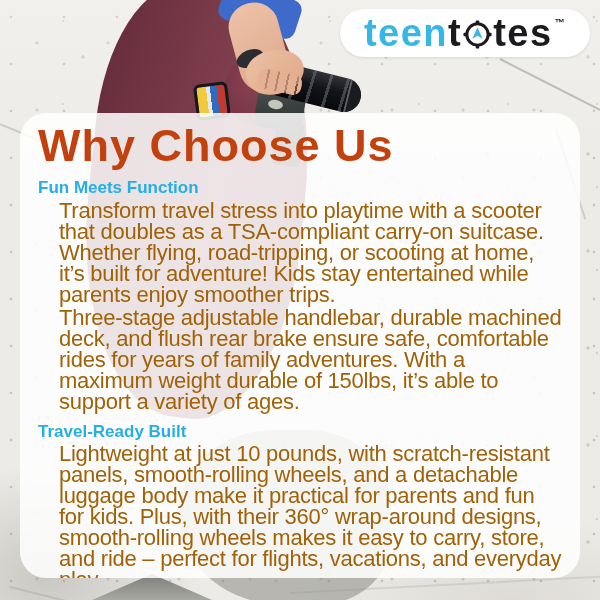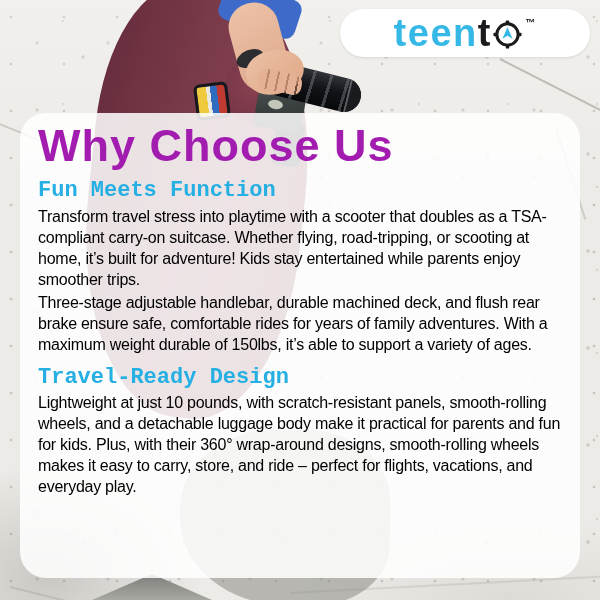--- a/index.html
+++ b/index.html
@@ -78,24 +78,24 @@
   .brand-logo { display:flex; align-items:center; font-size:38px; font-weight:600;
     letter-spacing:1.5px; color:#1b1b1d; line-height:1; }
   .logo-teen { color:#36b8e7; }
   .compass { width:29px; height:29px; margin:3px 1px 0 1px; display:block; }
   .tm { font-size:10px; font-weight:700; align-self:flex-start; margin:4px 0 0 2px; }
 
   
   .card { position:absolute; left:20px; top:113px; width:560px; height:465px;
     background:rgba(255,255,255,.86); border-radius:26px;
     padding:8px 18px 0 18px; overflow:hidden; }
-  .page-title { font-size:45px; font-weight:700; color:#a21caf; letter-spacing:1px; line-height:1.12; }
-  .sec-heading { font-size:22px; font-weight:700; color:#25afe3; margin-top:10px; line-height:1.15;font-family:Liberation Mono, monospace; }
+  .page-title { font-size:45px; font-weight:700; color:#c2410c; letter-spacing:1px; line-height:1.12; }
+  .sec-heading { font-size:17px; font-weight:700; color:#25afe3; margin-top:10px; line-height:1.15; }
   .sec-heading.first { margin-top:7px; }
-  .sec-body { font-size:16px; color:#000000; line-height:21px; letter-spacing:-0.25px; margin-top:2px; }
+  .sec-body { font-size:22px; color:#a16207; line-height:21px; letter-spacing:-0.25px; margin-top:2px;margin-left:21px; }
 </style>
 </head>
 <body>
 
 <div class="canvas">
 
   <div class="photo">
     <div class="floor"></div>
     <div class="floor-shade"></div>
     <div class="tile-line tl1"></div>
@@ -127,35 +127,36 @@
       <span class="logo-teen">teen</span>
       <span>t</span>
       <svg class="compass" viewBox="0 0 34 34">
         <circle cx="17" cy="17" r="12.5" fill="none" stroke="#1b1b1d" stroke-width="3.6"></circle>
         <rect x="15" y="0.5" width="4" height="5" rx="1" fill="#1b1b1d"></rect>
         <rect x="15" y="28.5" width="4" height="5" rx="1" fill="#1b1b1d"></rect>
         <rect x="0.5" y="15" width="5" height="4" rx="1" fill="#1b1b1d"></rect>
         <rect x="28.5" y="15" width="5" height="4" rx="1" fill="#1b1b1d"></rect>
         <path d="M17 8.5 L23 22 L17 18.5 L11 22 Z" fill="#36b8e7"></path>
       </svg>
+      <span>tes</span>
       <span class="tm">™</span>
     </div>
   </div>
 
   <div class="card">
     <div class="page-title">Why Choose Us</div>
 
     <div>
       <div class="sec-heading first">Fun Meets Function</div>
       <div class="sec-body">Transform travel stress into playtime with a scooter that doubles as a TSA-compliant carry-on suitcase. Whether flying, road-tripping, or scooting at home, it’s built for adventure! Kids stay entertained while parents enjoy smoother trips.</div>
     </div>
 
     <div>
       <div class="sec-body">Three-stage adjustable handlebar, durable machined deck, and flush rear brake ensure safe, comfortable rides for years of family adventures. With a maximum weight durable of 150lbs, it’s able to support a variety of ages.</div>
     </div>
 
     <div>
-      <div class="sec-heading">Travel-Ready Design</div>
+      <div class="sec-heading">Travel-Ready Built</div>
       <div class="sec-body">Lightweight at just 10 pounds, with scratch-resistant panels, smooth-rolling wheels, and a detachable luggage body make it practical for parents and fun for kids. Plus, with their 360° wrap-around designs, smooth-rolling wheels makes it easy to carry, store, and ride – perfect for flights, vacations, and everyday play.</div>
     </div>
   </div>
 
 </div>
 
 </body></html>

